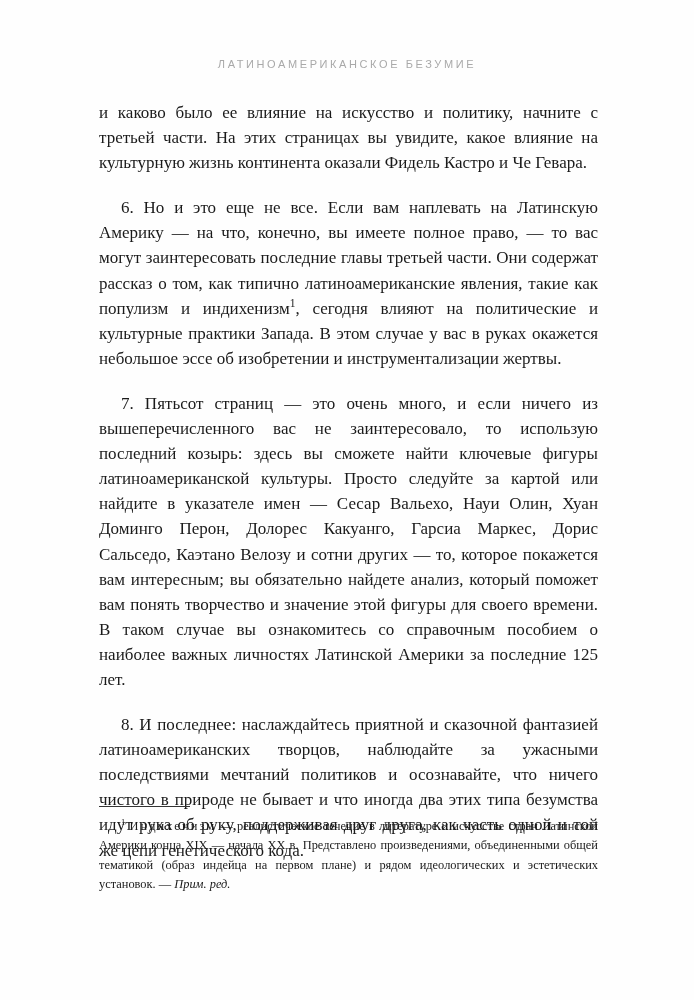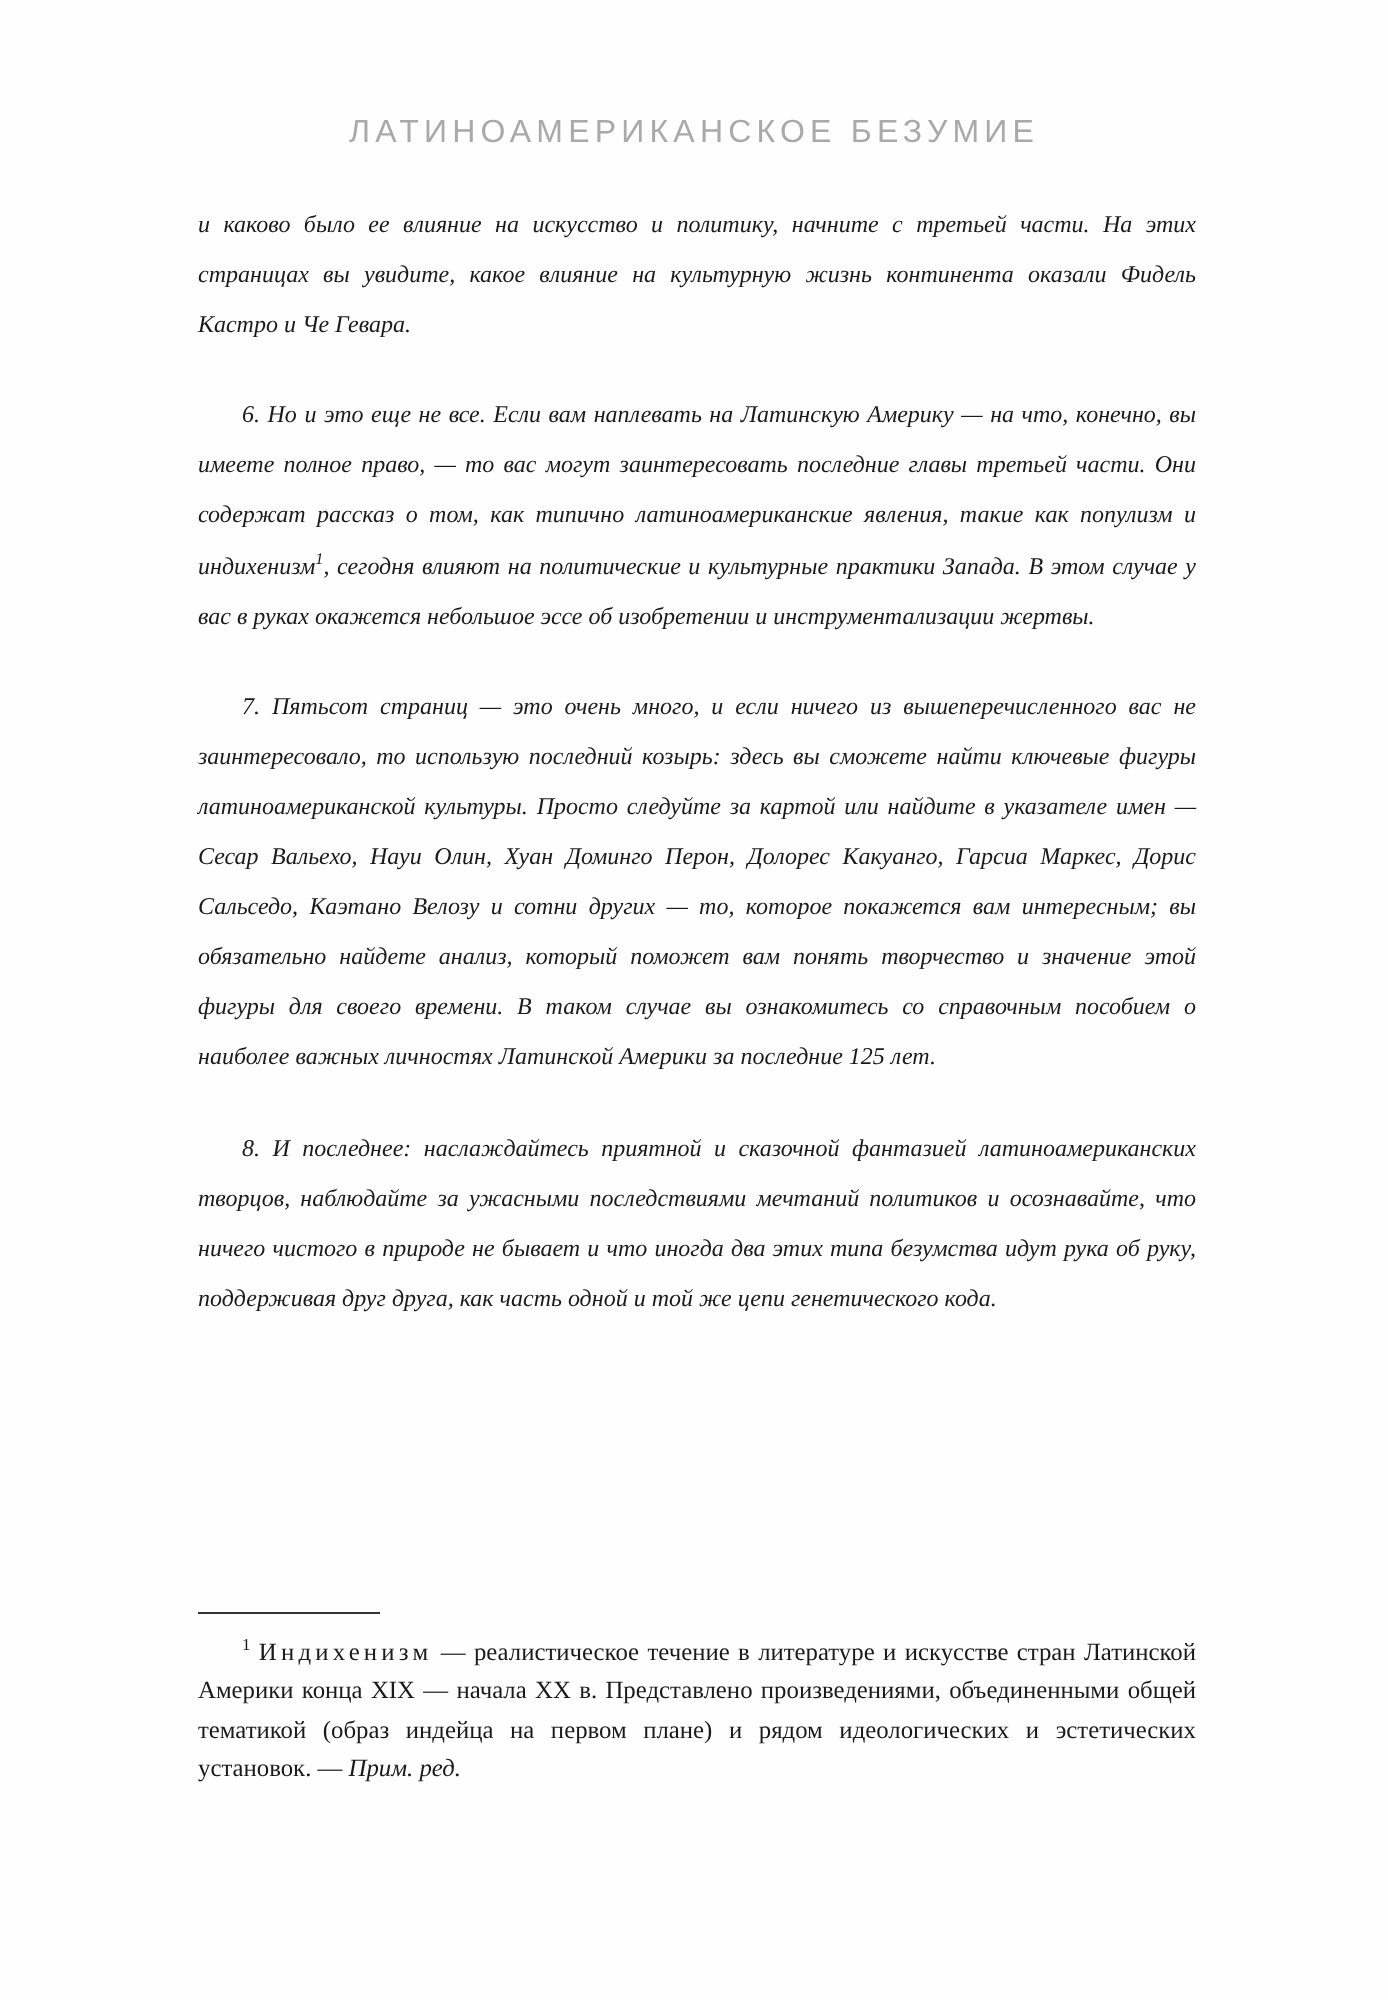--- a/index.html
+++ b/index.html
@@ -26,44 +26,43 @@
   }
 
   
   .running-head {
     position: absolute;
     left: 0;
     top: 58px;
     width: 694px;
     text-align: center;
     font-family: "Liberation Sans", "DejaVu Sans", sans-serif;
-    font-size: 16px;
+    font-size: 11px;
     letter-spacing: 2.6px;
     color: #a9a9a9;
     text-transform: uppercase;
     white-space: nowrap;
   }
 
   
   .textblock {
     position: absolute;
     left: 99px;
     top: 100px;
     width: 499px;
   }
 
   .para {
     margin: 0;
     text-align: justify;
     text-justify: inter-word;
-    font-size: 12px;
+    font-size: 17px;
     line-height: 25.1px;
     text-indent: 0;
     hyphens: manual;
-    font-style: italic;
     -webkit-hyphens: manual;
   }
   .para.indent {
     text-indent: 22px;
     margin-top: 20px;
   }
   .para:last-child {
     text-align: justify;
   }
 

